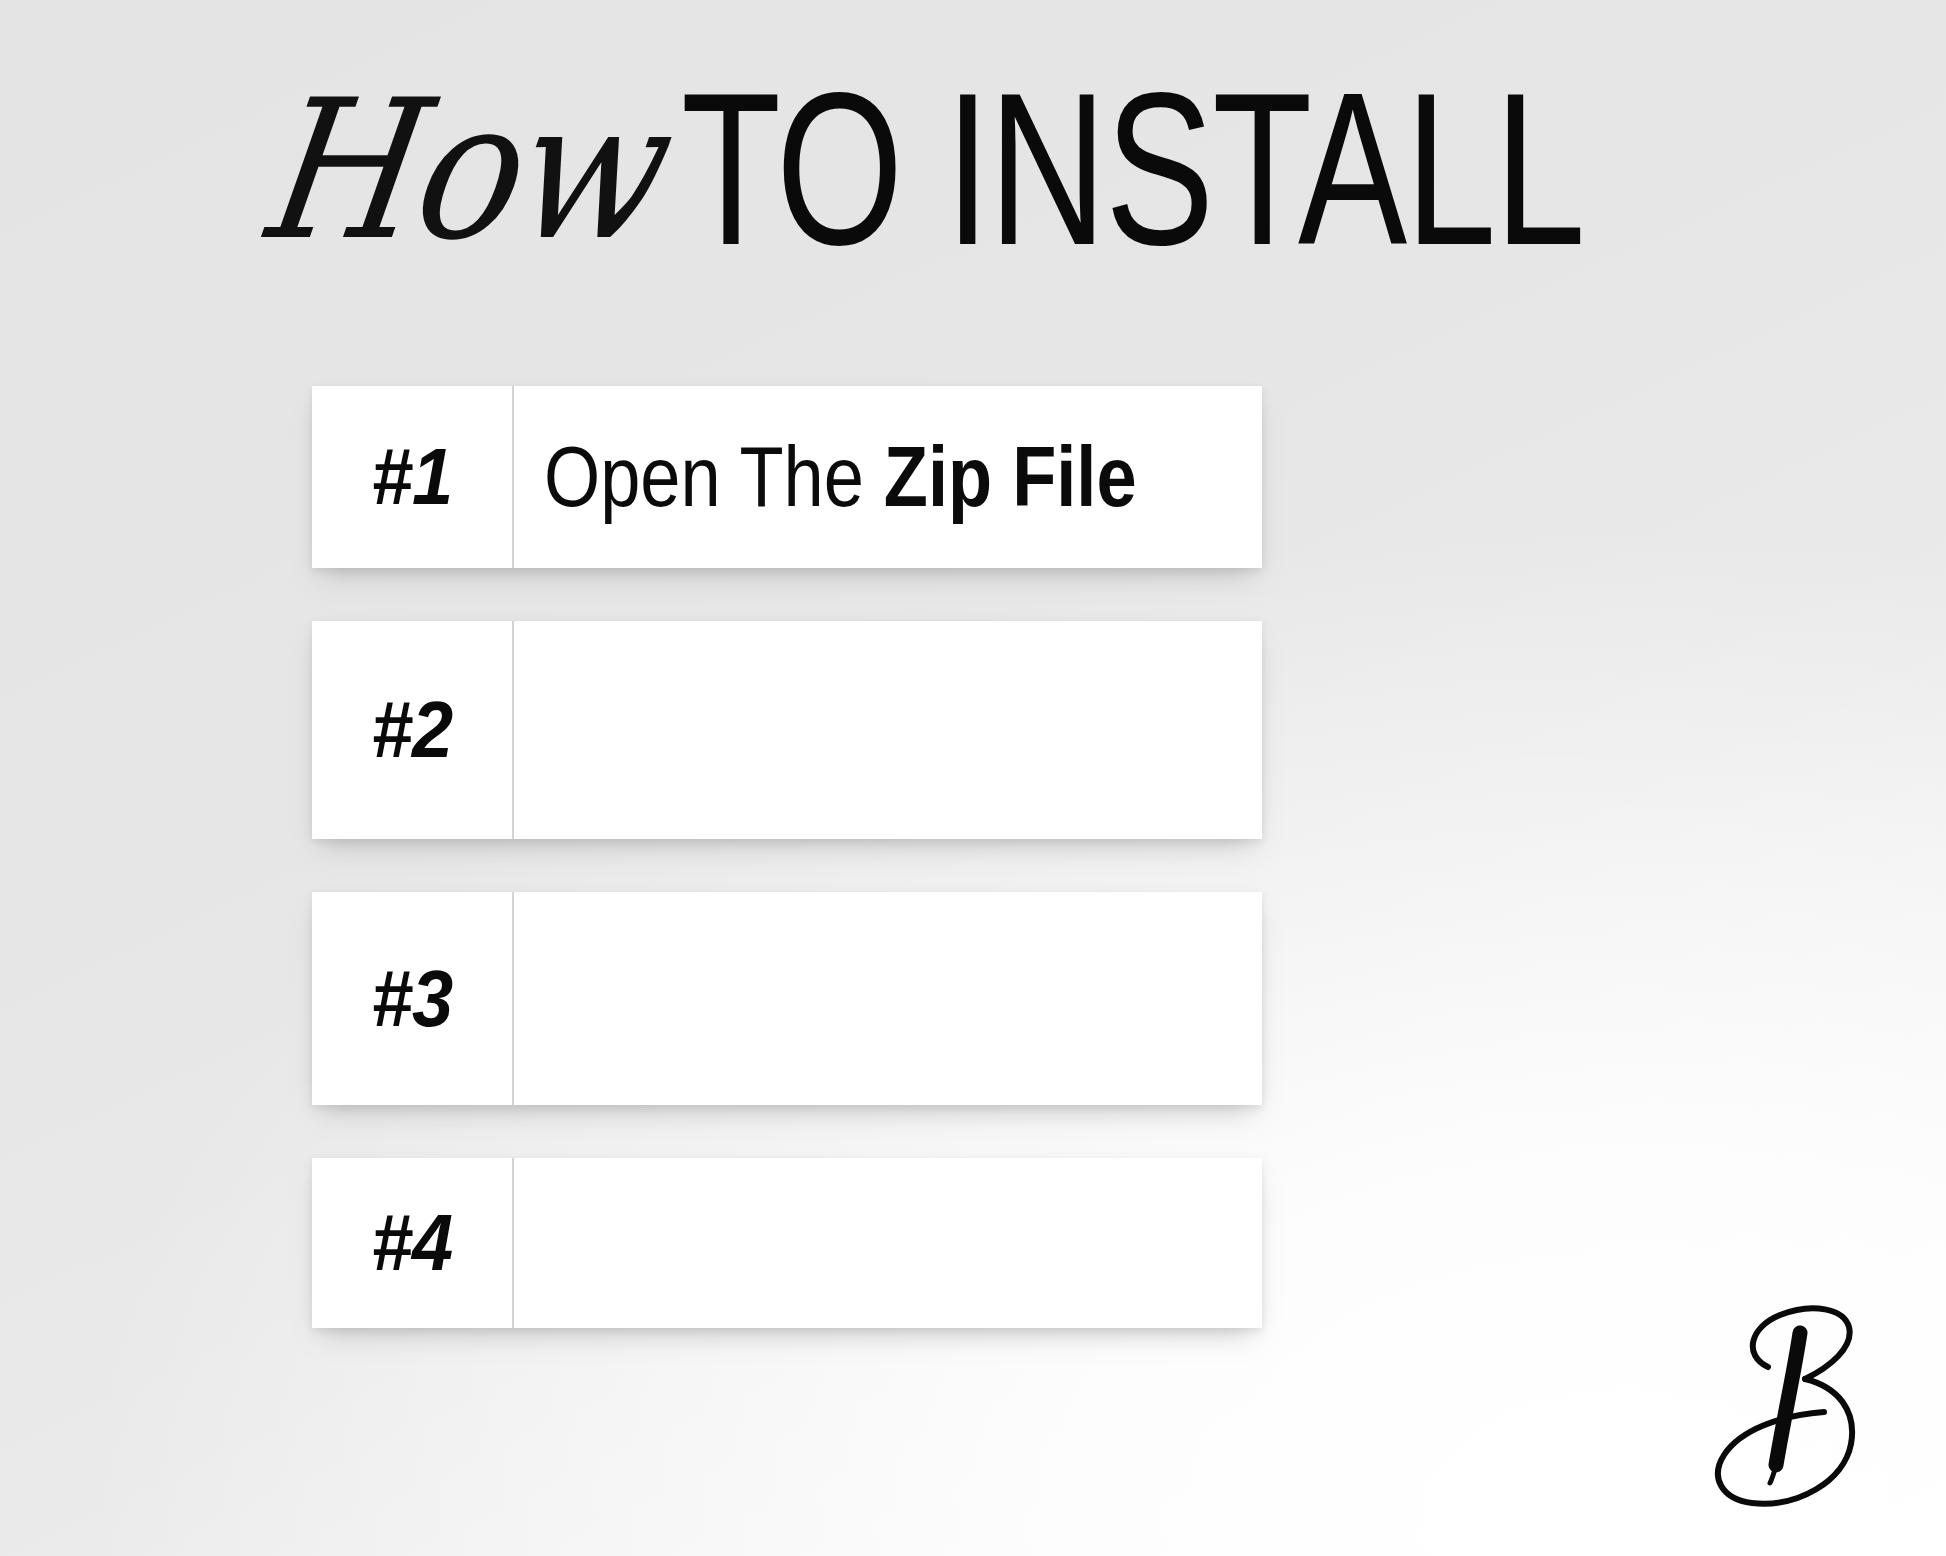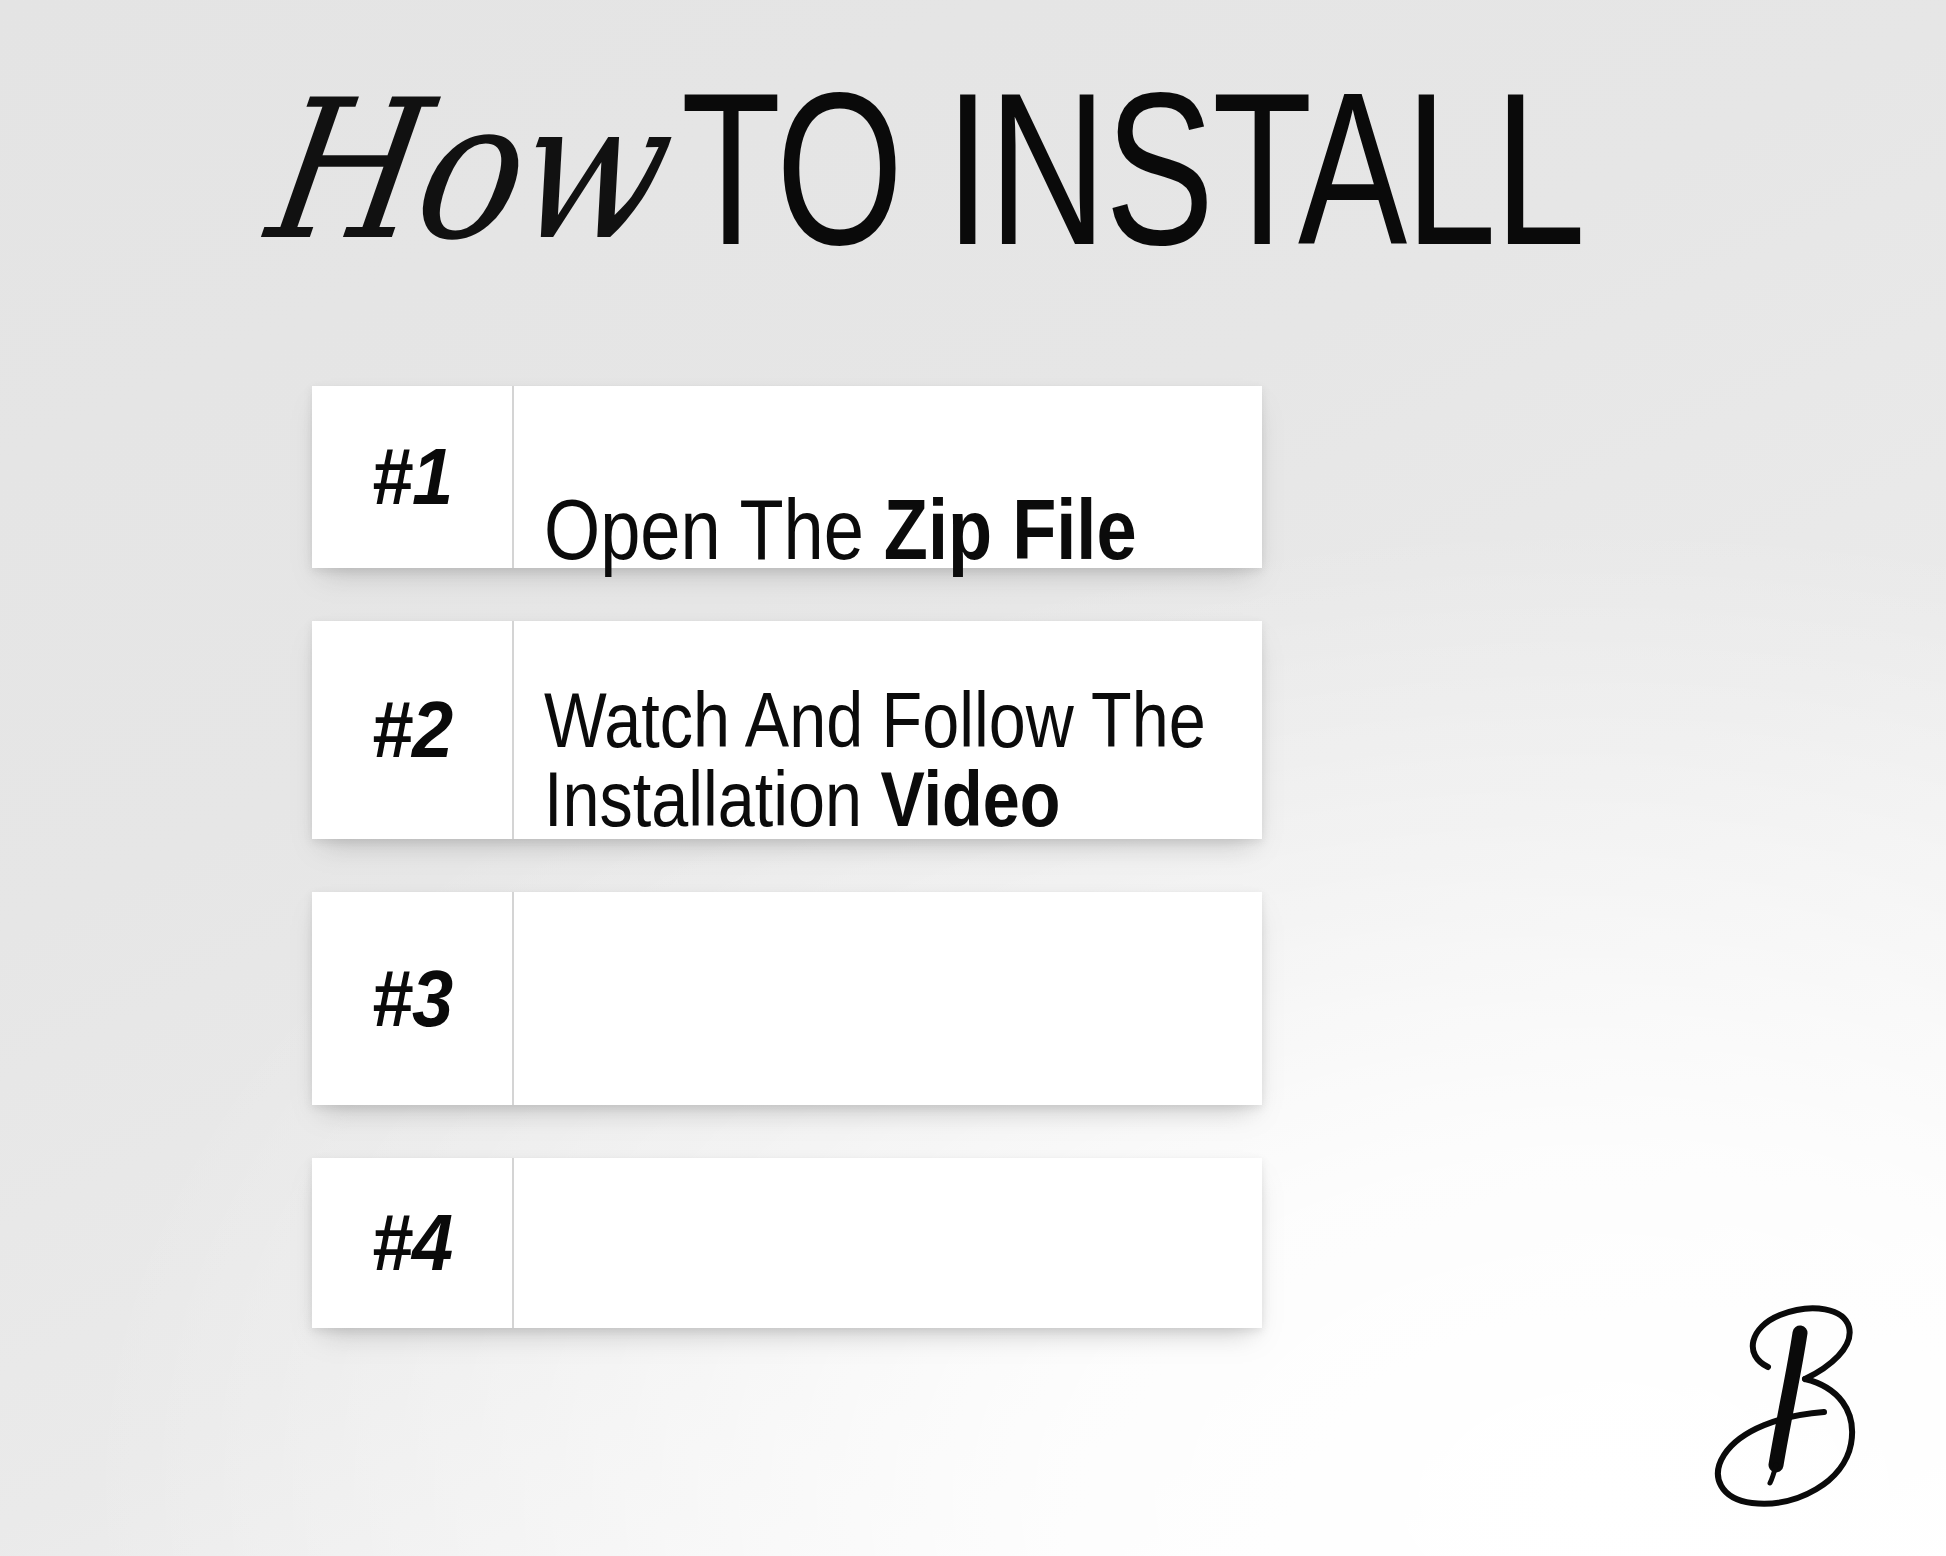--- a/index.html
+++ b/index.html
@@ -96,21 +96,21 @@
     font-size: 74px;
     line-height: 1;
     color: #0a0a0a;
     letter-spacing: -0.01em;
     transform: scaleY(1.08);
   }
   .card-body {
     flex: 1 1 auto;
     display: flex;
     flex-direction: column;
-    justify-content: flex-end;
+    justify-content: center;
     padding-left: 30px;
     padding-right: 36px;
   }
   .line {
     font-family: "Liberation Sans", sans-serif;
     font-weight: 300;
     color: #0b0b0b;
     white-space: nowrap;
     transform-origin: left center;
   }
@@ -167,24 +167,20 @@
       </div>
       <div class="card-body">
         <div class="line"><span>Open The </span><b>Zip File</b><span></span></div>
       </div>
     </div>
 
     <div class="card card-2">
       <div class="card-num">
         <span class="num-text">#2</span>
       </div>
-      <div class="card-body">
-        <div class="line"><span>Watch And Follow The</span><b></b><span></span></div>
-        <div class="line"><span>Installation </span><b>Video</b><span></span></div>
-      </div>
     </div>
 
     <div class="card card-3">
       <div class="card-num">
         <span class="num-text">#3</span>
       </div>
     </div>
 
     <div class="card card-4">
       <div class="card-num">

